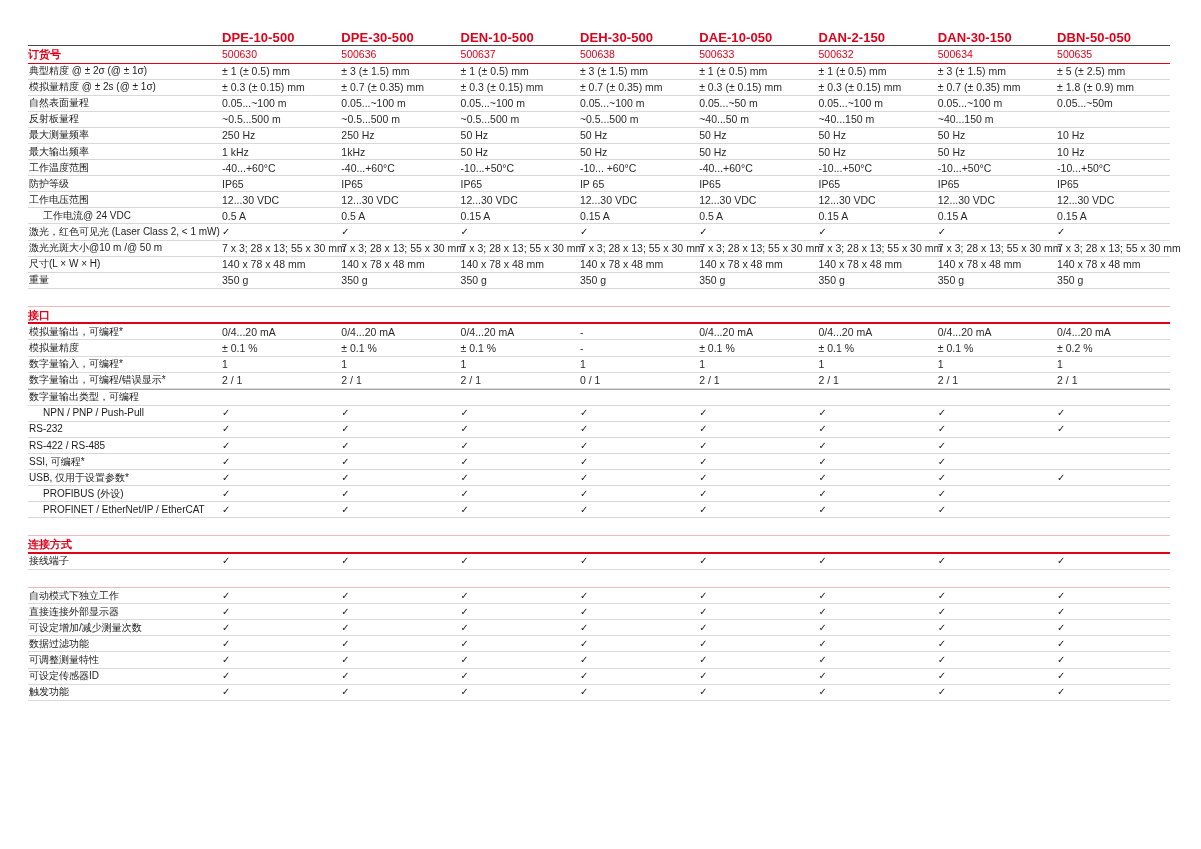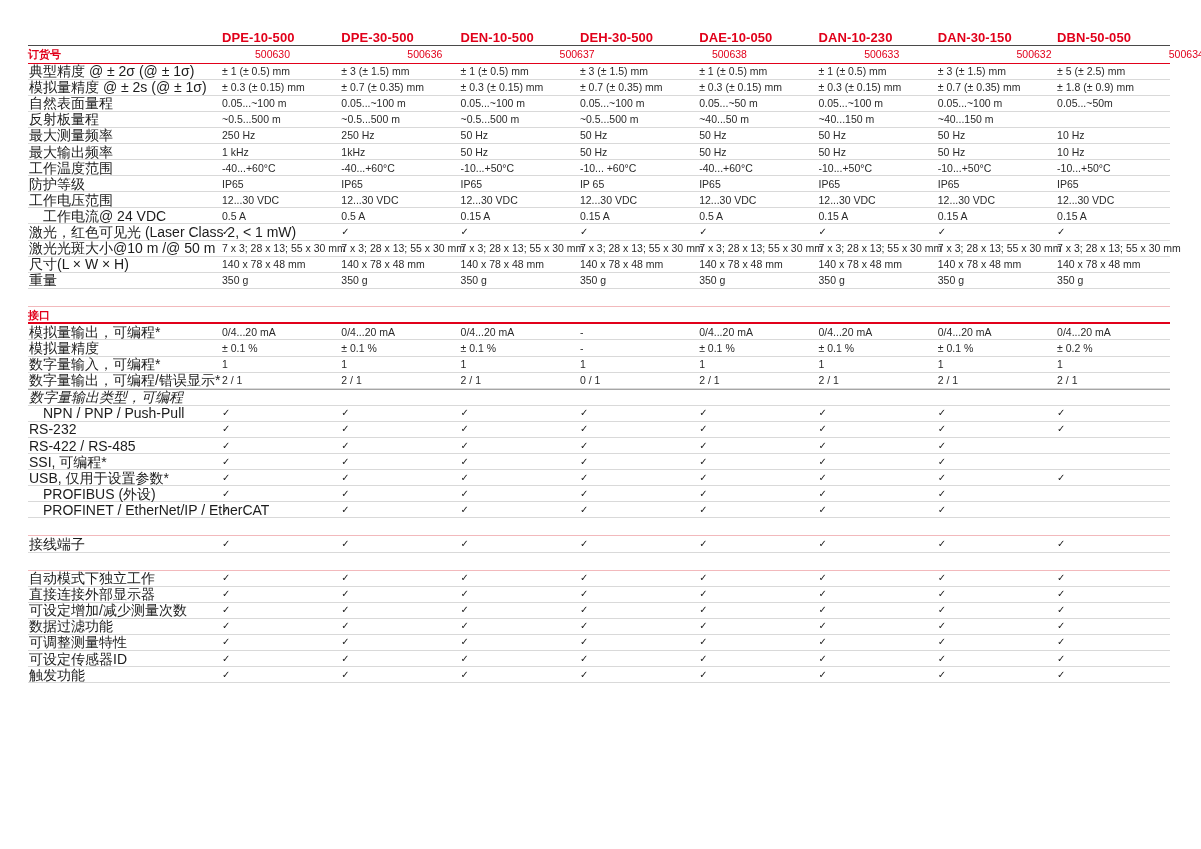--- a/index.html
+++ b/index.html
@@ -22,56 +22,56 @@
     grid-template-columns:194px repeat(7,119.3px) 113px;
     align-items:center;
   }
   
   .hdr-row{height:18px;border-bottom:1px solid #4a4a4a;align-items:end;}
   .hcell{
     color:var(--red);font-weight:bold;font-size:13px;line-height:14px;
     white-space:nowrap;letter-spacing:.1px;
   }
   
-  .order-row{height:16.5px;border-bottom:1px solid var(--red);gap:33px;}
+  .order-row{height:16.5px;border-bottom:1px solid var(--red);}
   .order-label{color:var(--red);font-weight:bold;font-size:11px;white-space:nowrap;}
   .ocell{color:var(--red);font-size:10.5px;white-space:nowrap;}
   
   .section{border-top:0;}
   .section + .section{margin-top:17px;border-top:1px solid var(--pink);}
   .sec-title{
     height:14.5px;line-height:15px;border-bottom:2px solid var(--red);
     color:var(--red);font-weight:bold;font-size:11px;white-space:nowrap;
     padding-top:1px;
   }
   
   .row{height:15.1px;border-bottom:1px solid var(--sep);}
-  .row.strongtop{border-top:1px solid var(--sep-dark);font-style:italic;}
+  .row.strongtop{border-top:1px solid var(--sep-dark);}
   .lbl{
-    font-size:14px;line-height:12px;white-space:nowrap;color:#1c1c1c;
+    font-size:10px;line-height:12px;white-space:nowrap;color:#1c1c1c;
     padding-left:1px;
   }
   .lbl.indent{padding-left:15px;}
   .val{
     font-size:10.5px;line-height:12px;white-space:nowrap;color:#2a2a2a;
   }
   .val.chk{font-size:10px;color:#1a1a1a;}
 </style>
 </head>
 <body>
 
 <div class="tbl">
   <div class="grid hdr-row">
     <div class="hcell"></div>
   <div class="hcell">DPE-10-500</div>
       <div class="hcell">DPE-30-500</div>
       <div class="hcell">DEN-10-500</div>
       <div class="hcell">DEH-30-500</div>
       <div class="hcell">DAE-10-050</div>
-      <div class="hcell">DAN-10-230</div>
+      <div class="hcell">DAN-2-150</div>
       <div class="hcell">DAN-30-150</div>
       <div class="hcell">DBN-50-050</div>
     </div>
   <div class="grid order-row">
     <div class="order-label">订货号</div>
   <div class="ocell">500630</div>
       <div class="ocell">500636</div>
       <div class="ocell">500637</div>
       <div class="ocell">500638</div>
       <div class="ocell">500633</div>
@@ -365,20 +365,21 @@
           <div class="val chk">✓</div>
           <div class="val chk">✓</div>
           <div class="val chk">✓</div>
           <div class="val chk">✓</div>
           <div class="val chk">✓</div>
           <div class="val chk">✓</div>
           <div class="val"></div>
         </div>
       </div>
       <div class="section">
+        <div class="sec-title">连接方式</div>
         <div class="grid row">
           <div class="lbl">接线端子</div>
           <div class="val chk">✓</div>
           <div class="val chk">✓</div>
           <div class="val chk">✓</div>
           <div class="val chk">✓</div>
           <div class="val chk">✓</div>
           <div class="val chk">✓</div>
           <div class="val chk">✓</div>
           <div class="val chk">✓</div>

